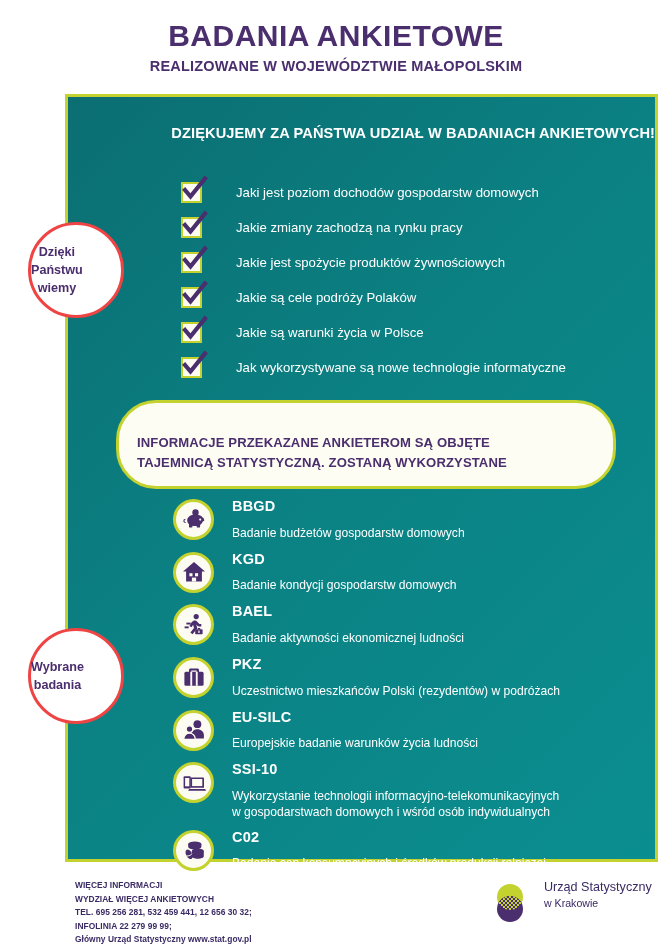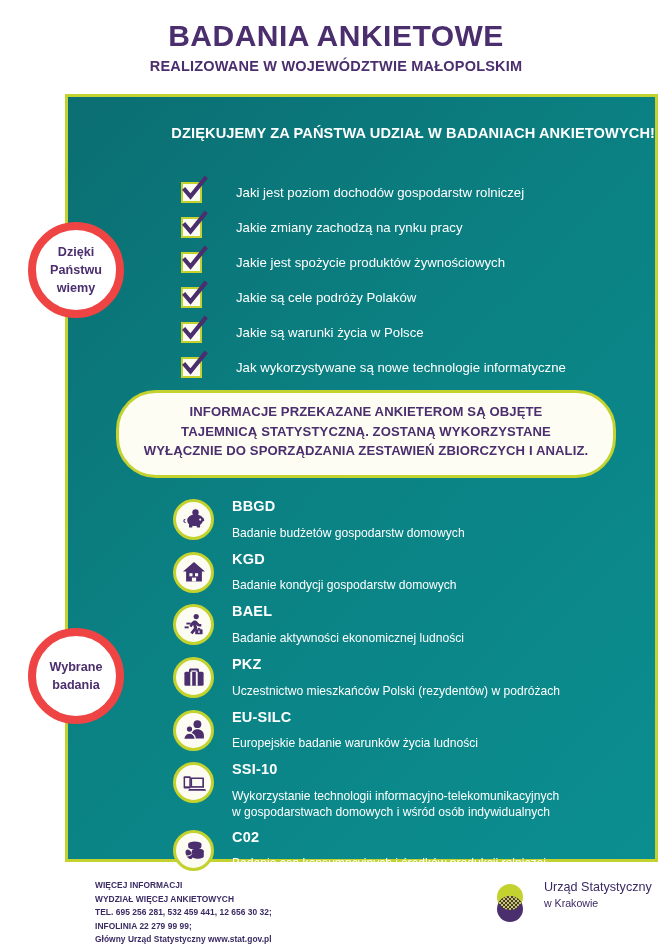--- a/index.html
+++ b/index.html
@@ -46,24 +46,23 @@
     background:#fdfcf2;border:2px solid #c3d22e;box-sizing:border-box;
   }
   .checkbox svg{position:absolute;left:-2px;top:-7px;width:27px;height:27px;overflow:visible;}
   .check-label{
     margin-left:34px;color:#ffffff;font-size:13.2px;line-height:1.2;
     white-space:nowrap;
   }
 
   
   .infobox{
-    position:absolute;left:48px;top:293px;width:500px;
+    position:absolute;left:48px;top:303px;width:500px;
     background:#fdfdf3;border:3px solid #c3d22e;border-radius:40px;
-    box-sizing:border-box;padding:9px 18px 14px;
-    text-align:center;
+    box-sizing:border-box;padding:30px 18px 14px;
   }
   .infobox div{
     color:#4b2e6e;font-size:13.1px;font-weight:bold;line-height:1.5;
     letter-spacing:.1px;white-space:nowrap;
   }
 
   
   .surveys{position:absolute;left:105px;top:400px;width:480px;}
   .survey-row{display:flex;align-items:flex-start;margin-bottom:8px;}
   .survey-row.tall{margin-bottom:7px;}
@@ -80,33 +79,33 @@
     letter-spacing:.2px;
   }
   .survey-desc{
     color:#ffffff;font-size:12.1px;line-height:1.32;margin-top:10px;
     white-space:pre-line;
   }
 
   
   .badge{
     position:absolute;width:96px;height:96px;border-radius:50%;
-    background:#ffffff;border:8px solid #ef4444;box-sizing:border-box;
-    display:flex;align-items:center;justify-content:center;text-align:center;
+    background:#ffffff;border:3px solid #ef4444;box-sizing:border-box;
+    display:flex;align-items:center;justify-content:flex-start;text-align:center;
     z-index:5;
   }
   .badge span{
     color:#4b2e6e;font-size:12.6px;font-weight:bold;line-height:1.45;
     white-space:pre-line;
   }
   #badge-1{left:28px;top:222px;}
   #badge-2{left:28px;top:628px;}
 
   
-  .footer{position:absolute;left:75px;top:879px;margin-left:20px;}
+  .footer{position:absolute;left:75px;top:879px;}
   .footer-line{
     color:#3a2a63;font-size:8.4px;font-weight:bold;line-height:1.62;
     letter-spacing:.05px;white-space:nowrap;
   }
   .footer-line.reg{font-weight:bold;}
 
   .logo{position:absolute;left:487px;top:880px;display:flex;align-items:flex-start;}
   .logo-mark{width:46px;height:46px;flex:0 0 46px;}
   .logo-text{margin-left:11px;color:#3a2a63;}
   .logo-l1{font-size:12.6px;line-height:1.25;}
@@ -137,21 +136,21 @@
     <div class="panel-head">DZIĘKUJEMY ZA PAŃSTWA UDZIAŁ W BADANIACH ANKIETOWYCH!</div>
 
     <div class="checklist">
 
       <div class="check-row">
         <div class="checkbox">
           <svg viewBox="0 0 27 27">
             <path d="M4 13 L9.5 19.5 L24 1.5" fill="none" stroke="#4b2e6e" stroke-width="4.2" stroke-linecap="square"></path>
           </svg>
         </div>
-        <div class="check-label">Jaki jest poziom dochodów gospodarstw rolniczej</div>
+        <div class="check-label">Jaki jest poziom dochodów gospodarstw domowych</div>
       </div>
 
       <div class="check-row">
         <div class="checkbox">
           <svg viewBox="0 0 27 27">
             <path d="M4 13 L9.5 19.5 L24 1.5" fill="none" stroke="#4b2e6e" stroke-width="4.2" stroke-linecap="square"></path>
           </svg>
         </div>
         <div class="check-label">Jakie zmiany zachodzą na rynku pracy</div>
       </div>
@@ -190,21 +189,20 @@
           </svg>
         </div>
         <div class="check-label">Jak wykorzystywane są nowe technologie informatyczne</div>
       </div>
 
     </div>
 
     <div class="infobox">
       <div>INFORMACJE PRZEKAZANE ANKIETEROM SĄ OBJĘTE</div>
       <div>TAJEMNICĄ STATYSTYCZNĄ. ZOSTANĄ WYKORZYSTANE</div>
-      <div>WYŁĄCZNIE DO SPORZĄDZANIA ZESTAWIEŃ ZBIORCZYCH I ANALIZ.</div>
     </div>
 
     <div class="surveys">
 
       <div class="survey-row">
         <div class="icon-circle">
           <svg viewBox="0 0 26 26">
             <g fill="#4b2e6e">
               <circle cx="14.5" cy="5.5" r="3.2"></circle>
               <path d="M23 12.5c0-.9-.6-1.6-1.4-1.9-.9-1.4-2.6-2.4-4.7-2.8-1-.2-2-.3-3-.2-4.3.2-7.7 2.7-7.7 5.8 0 1.4.7 2.7 1.8 3.7v2.6c0 .5.4.9.9.9h1.6c.5 0 .9-.4.9-.9v-1c.8.2 1.6.3 2.5.3.6 0 1.2 0 1.8-.1v.8c0 .5.4.9.9.9h1.6c.5 0 .9-.4.9-.9v-1.8c1.4-.9 2.4-2.2 2.7-3.6h.4c.6 0 1.1-.6 1.1-1.3z"></path>

